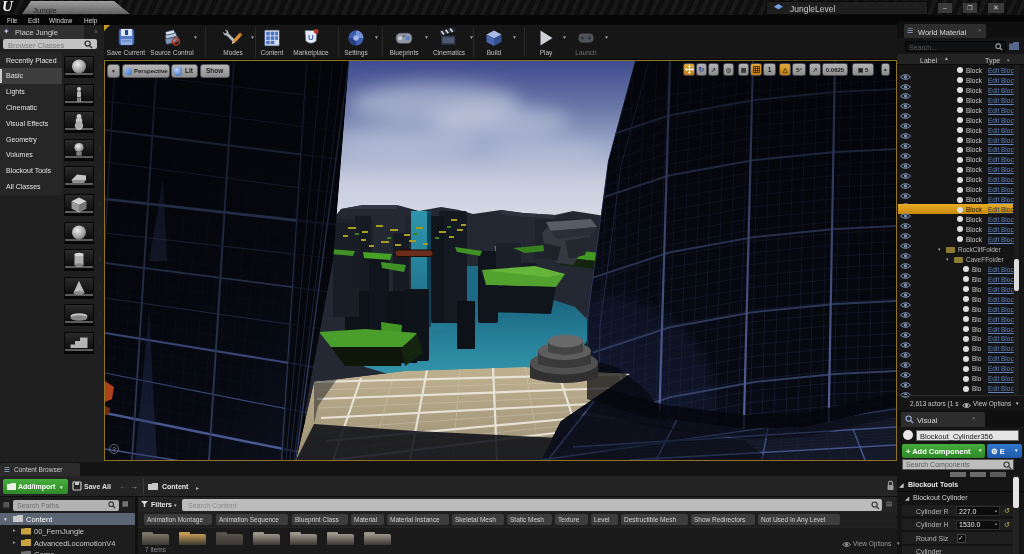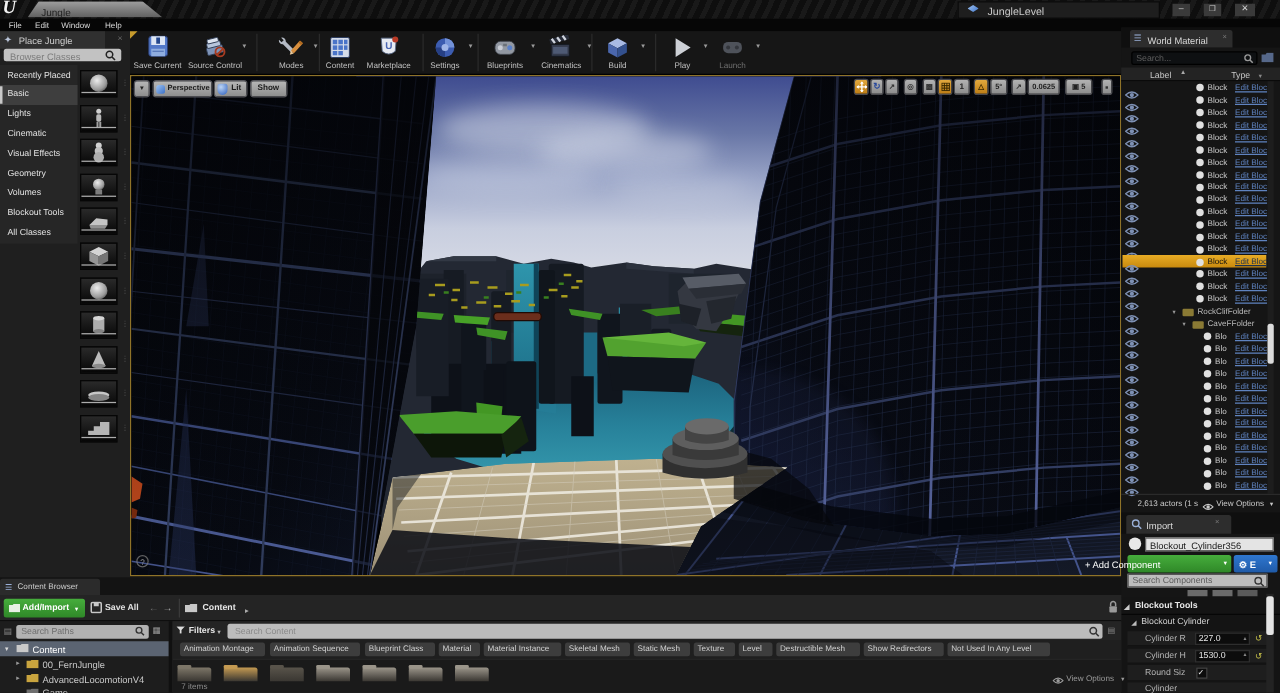--- a/index.html
+++ b/index.html
@@ -957,27 +957,27 @@
     </svg>
 <div class="tx" style="left:973px;top:400px;font-size:6.5px;color:#c9c9c9">View Options</div>
 <div class="tx" style="left:1015px;top:401px;font-size:4.5px;color:#c9c9c9">▼</div>
 
 <div class="ab" style="left:897px;top:410px;width:127px;height:17px;background:#0f0f0f"></div>
 <div class="ab" style="left:901px;top:412px;width:84px;height:15px;background:#2d2d2d;border-radius:2px 2px 0 0"></div>
 <svg class="ab" style="left:905px;top:415px" width="9" height="9" viewBox="0 0 9 9">
       <circle cx="3.6" cy="3.6" r="2.6" fill="none" stroke="#9ab0d8" stroke-width="1.1"></circle>
       <line x1="5.6" y1="5.6" x2="8" y2="8" stroke="#9ab0d8" stroke-width="1.2"></line>
     </svg>
-<div class="tx" style="left:917px;top:415.5px;font-size:7.5px;color:#d8d8d8">Import</div>
+<div class="tx" style="left:917px;top:415.5px;font-size:7.5px;color:#d8d8d8">Visual</div>
 <div class="tx" style="left:972px;top:415px;font-size:6px;color:#777">×</div>
 <div class="ab" style="left:903px;top:430px;width:10px;height:10px;border-radius:50%;background:#e8e8e8"></div>
 <div class="ab" style="left:916px;top:429.5px;width:103px;height:11.5px;background:#e4e4e4;border:1px solid #666"></div>
 <div class="tx" style="left:920px;top:432px;font-size:7.5px;color:#1a1a1a">Blockout_Cylinder356</div>
 <div class="ab" style="left:902px;top:443.5px;width:83px;height:14.5px;background:linear-gradient(#46ad3c,#2f8828);border-radius:2px"></div>
-<div class="tx" style="left:868px;top:447px;font-size:7.5px;font-weight:normal;color:#fff">+ Add Component</div>
+<div class="tx" style="left:906px;top:447px;font-size:7.5px;font-weight:bold;color:#fff">+ Add Component</div>
 <div class="tx" style="left:978px;top:448px;font-size:4.5px;color:#fff">▼</div>
 <div class="ab" style="left:987px;top:443.5px;width:35px;height:14.5px;background:linear-gradient(#2f77cf,#1f5aa8);border-radius:2px"></div>
 <div class="tx" style="left:991px;top:446.5px;font-size:7.5px;font-weight:bold;color:#fff">⚙ E</div>
 <div class="tx" style="left:1014px;top:448px;font-size:4.5px;color:#fff">▼</div>
 <div class="ab" style="left:902px;top:459px;width:112px;height:11px;background:#bdbdbd;border:1px solid #555"></div>
 <div class="tx" style="left:906px;top:461px;font-size:7px;color:#5a5a5a">Search Components</div>
 <svg class="ab" style="left:1003px;top:460.5px" width="9" height="9" viewBox="0 0 9 9">
       <circle cx="3.6" cy="3.6" r="2.6" fill="none" stroke="#333" stroke-width="1.1"></circle>
       <line x1="5.6" y1="5.6" x2="8" y2="8" stroke="#333" stroke-width="1.2"></line>
     </svg>

